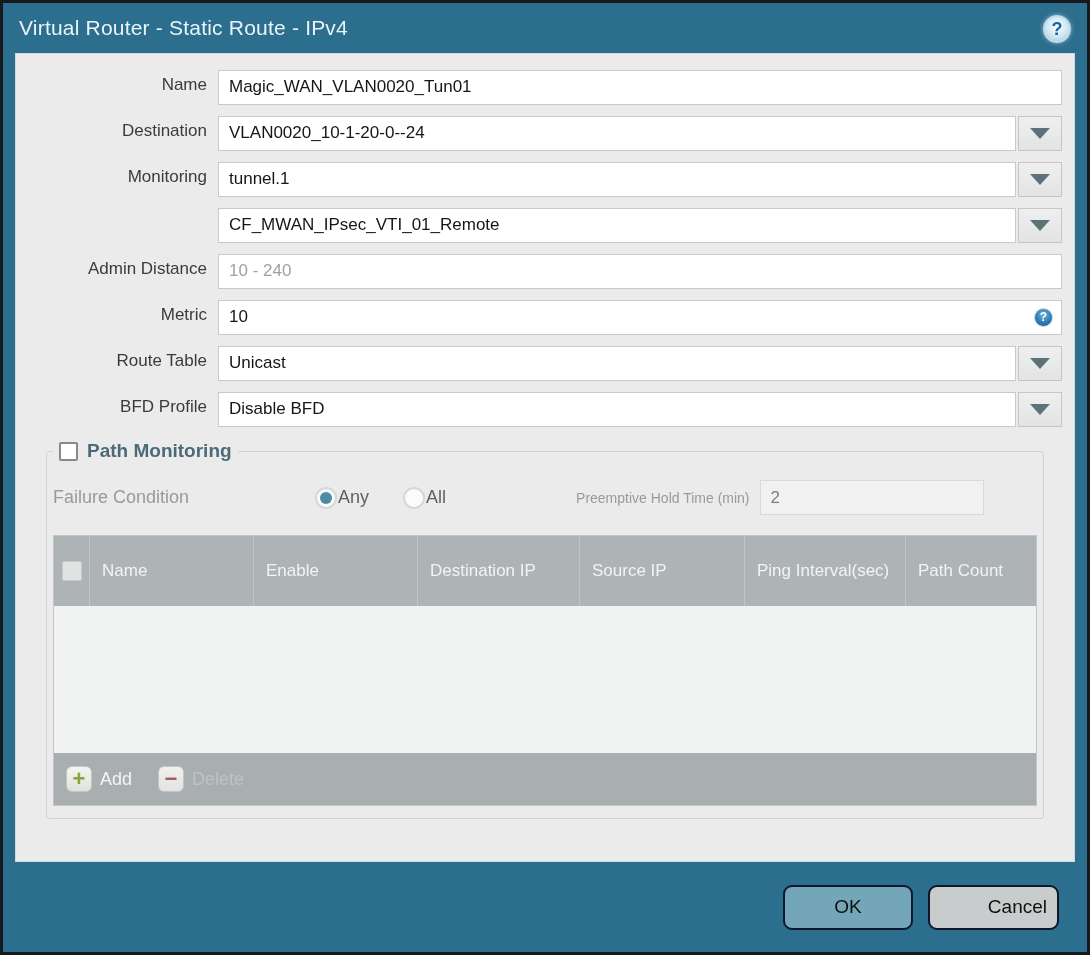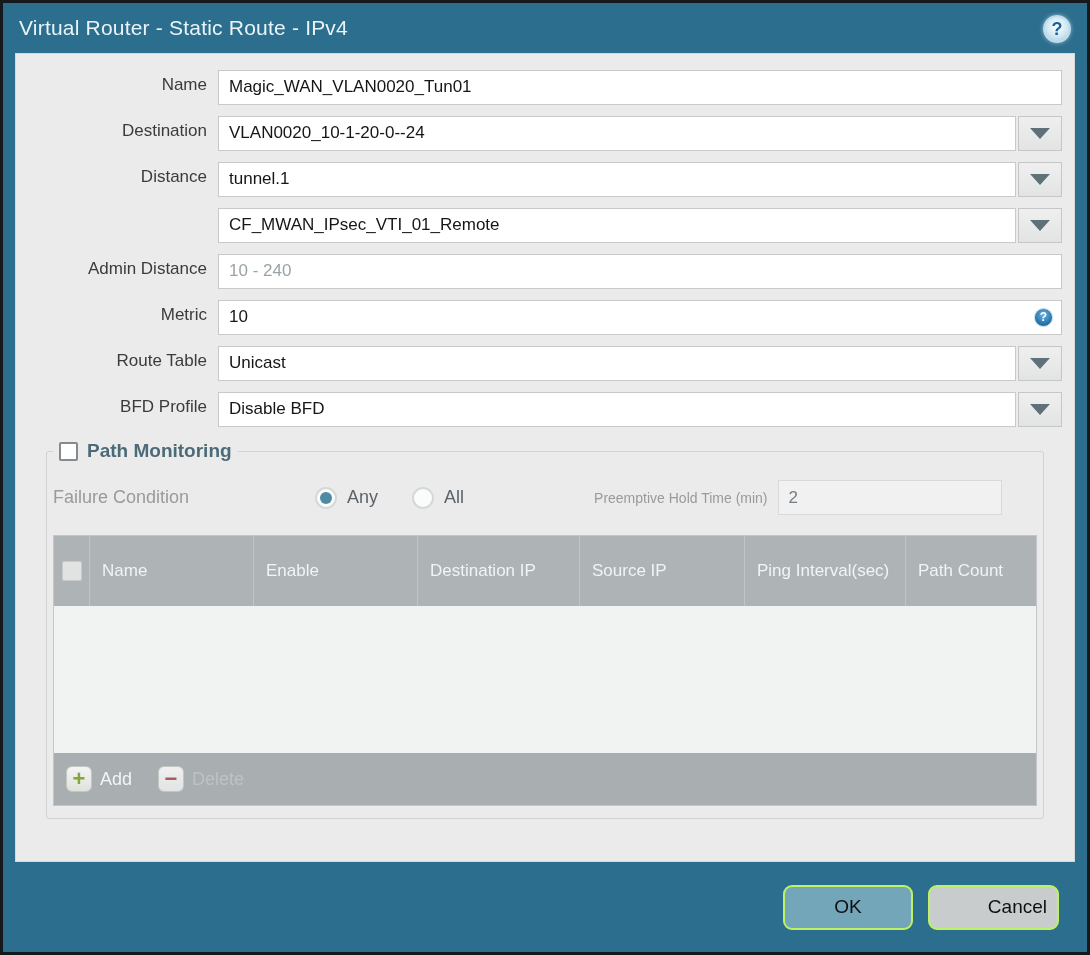--- a/index.html
+++ b/index.html
@@ -106,21 +106,21 @@
   }
   .pm-controls {
     display: flex; align-items: center;
     height: 35px; margin: 14px 0 20px 0;
   }
   .pm-fc-label {
     width: 262px; text-align: left; padding-right: 31px;
     font-size: 18px; color: #9a9a9a; white-space: nowrap;
   }
   .radio-group { display: flex; align-items: center; gap: 34px; }
-  .radio-item { display: flex; align-items: center; gap: 10px; cursor: pointer; }
+  .radio-item { display: flex; align-items: center; gap: 1px; cursor: pointer; }
   .radio-circle {
     width: 22px; height: 22px; border-radius: 50%;
     background: #fbfbfb;
     border: 2px solid #d3d8da;
     display: flex; align-items: center; justify-content: center;
   }
   .radio-circle.selected::after {
     content: ""; width: 12px; height: 12px; border-radius: 50%;
     background: #4e8ba3;
   }
@@ -184,21 +184,21 @@
   .tf-add-label { color: #f4f5f5; font-size: 18px; }
   .tf-del-label { color: #bdc2c4; font-size: 18px; }
   
   .footer {
     position: absolute; left: 0; right: 0; bottom: 0; height: 90px;
     display: flex; align-items: center; justify-content: flex-end;
     gap: 15px; padding-right: 28px;
   }
   .btn {
     height: 45px; border-radius: 9px;
-    border: 2px solid #bef264;
+    border: 2px solid #0f172a;
     font-family: "Liberation Sans", sans-serif;
     font-size: 19px; color: #101010;
     cursor: pointer;
     padding: 0 10px;
   }
   .btn-ok { width: 130px; background: #74a6ba; }
   .btn-cancel { width: 131px; background: #c8cccd; text-align: right; }
 </style>
 </head>
 <body>
@@ -223,21 +223,21 @@
       <div class="form-label">Destination</div>
       <div class="field-wrap">
         <input class="txt-input" type="text" value="VLAN0020_10-1-20-0--24" style="">
         <span class="combo-btn">
           <span class="tri-down"></span>
         </span>
       </div>
     </div>
 
     <div class="form-row">
-      <div class="form-label">Distance</div>
+      <div class="form-label">Monitoring</div>
       <div class="field-wrap">
         <input class="txt-input" type="text" value="tunnel.1" style="">
         <span class="combo-btn">
           <span class="tri-down"></span>
         </span>
       </div>
     </div>
 
 
     <div class="form-row">

